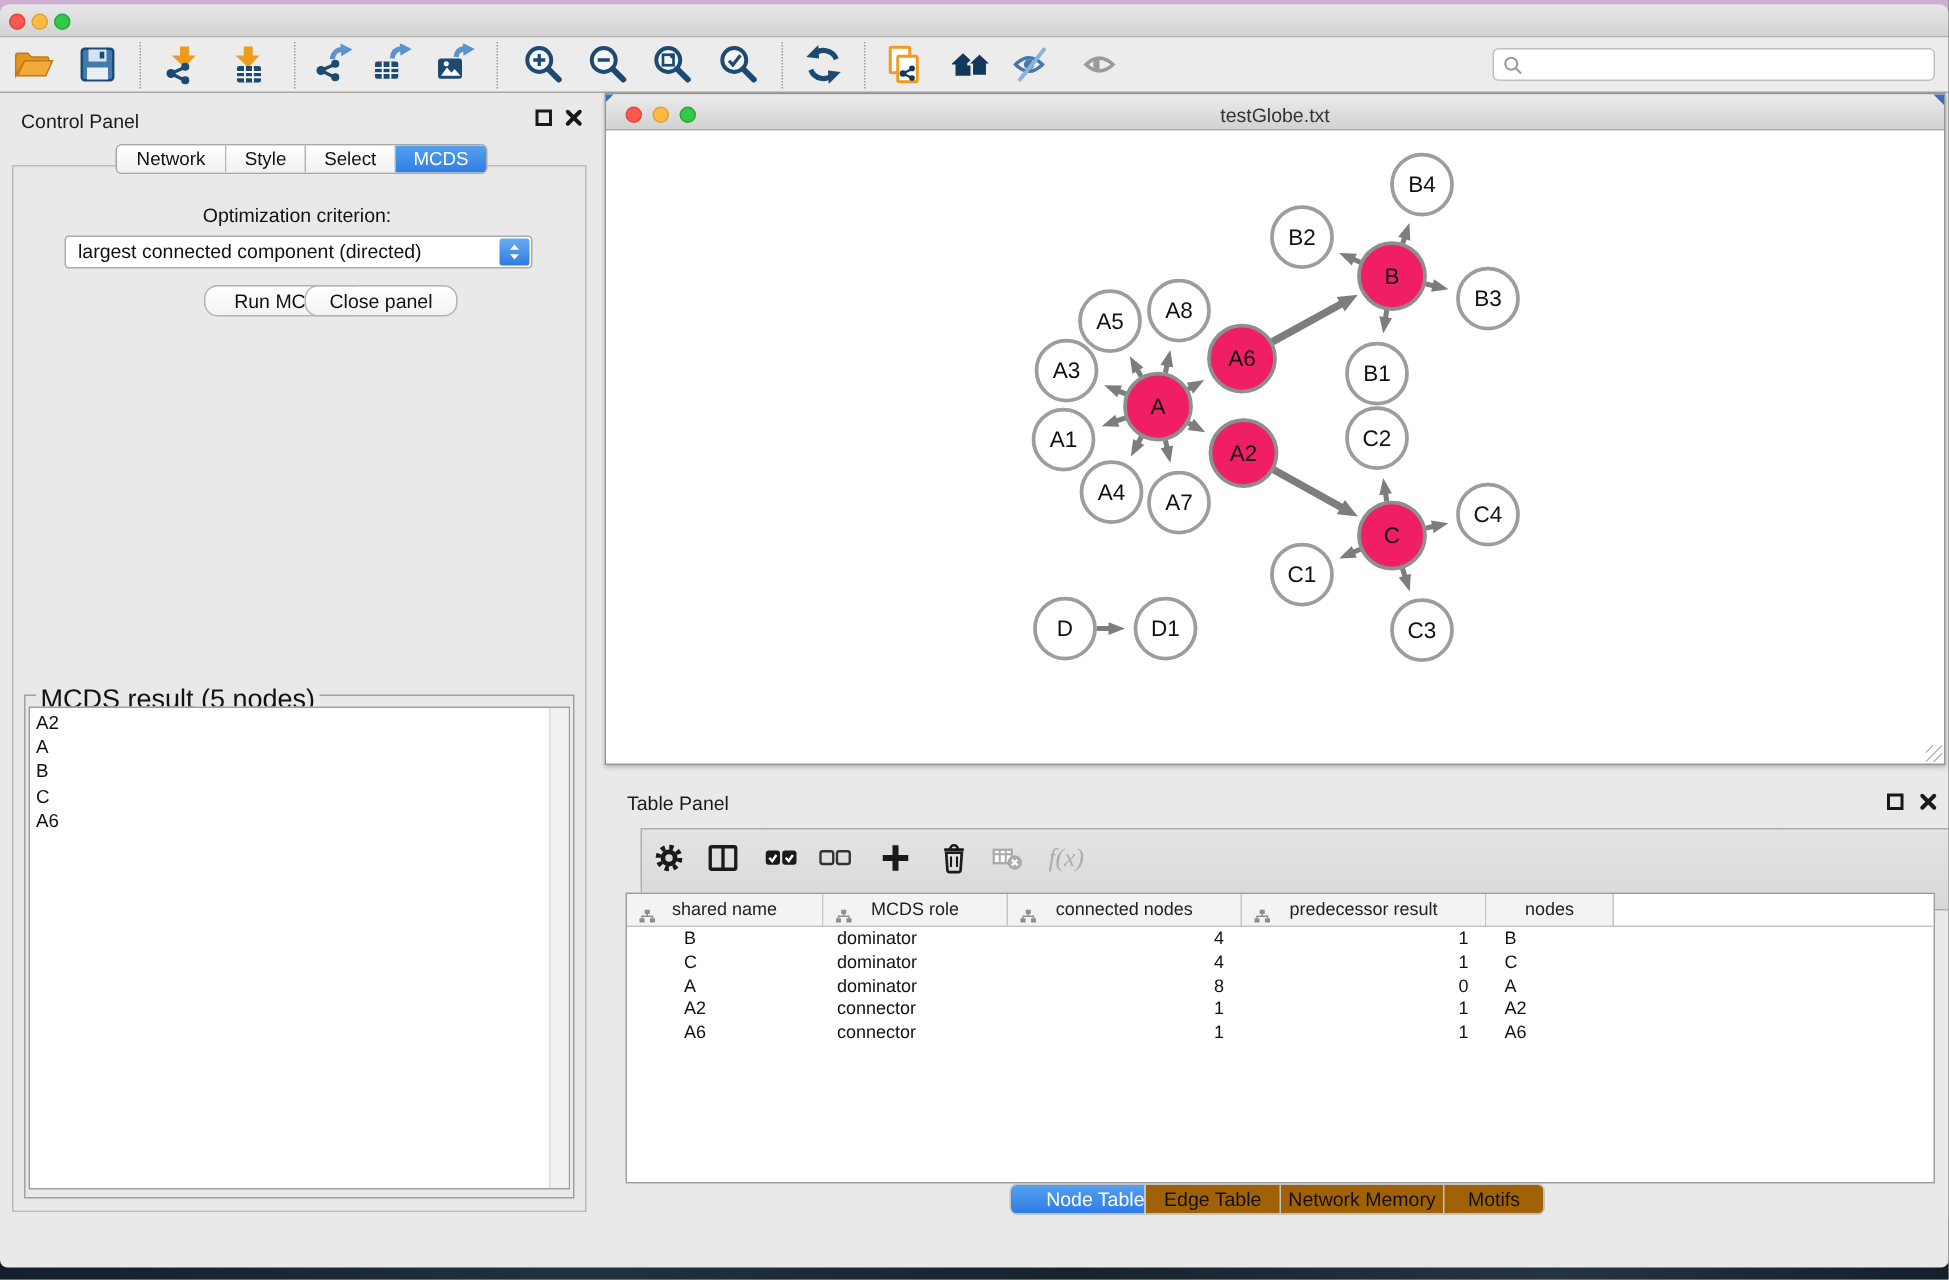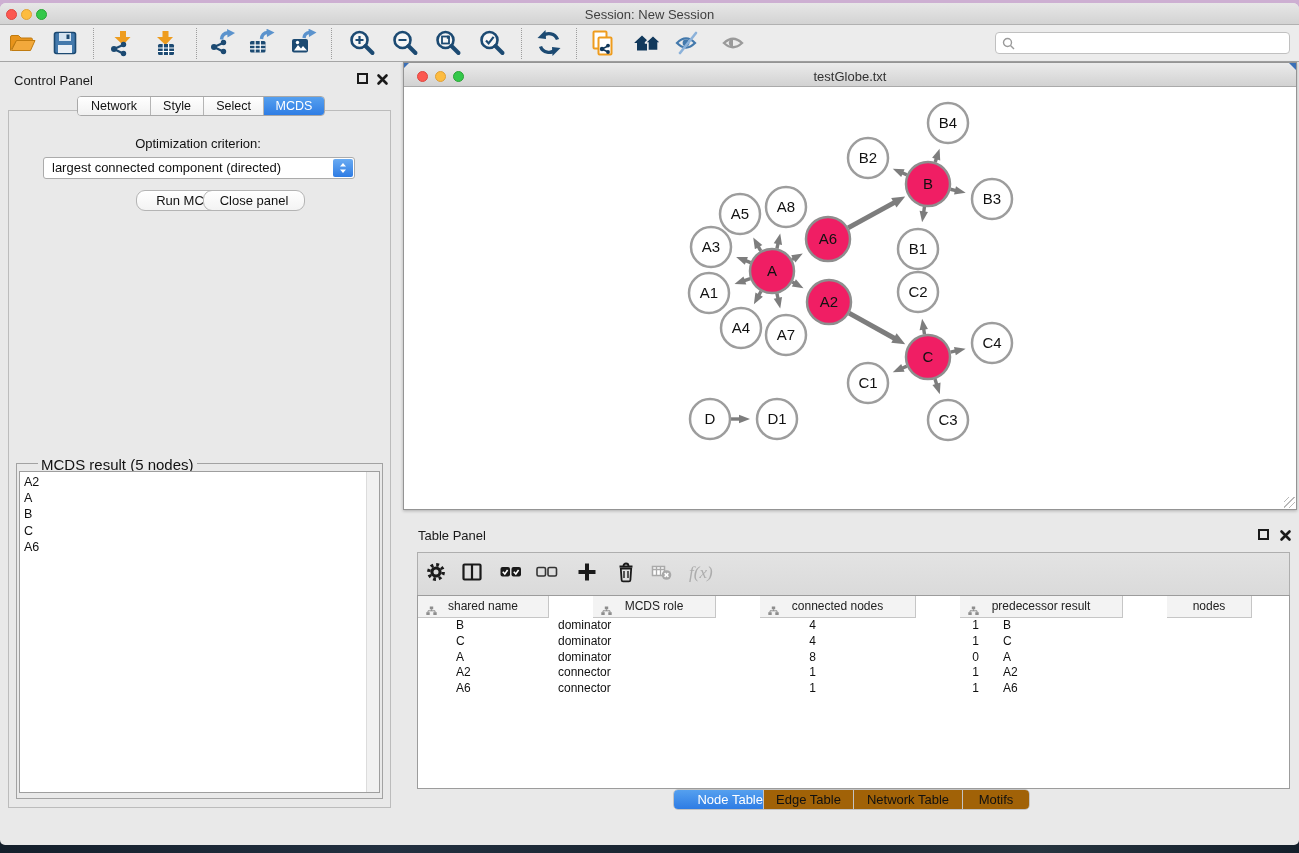--- a/index.html
+++ b/index.html
@@ -49,21 +49,21 @@
   #opt-label { position:absolute; left:0; width:100%; top:69px; text-align:center; font-size:13px; color:#111; }
   #criterion { position:absolute; left:43px; top:90px; width:312px; height:22px; background:#fff;
     border:1px solid #ababab; border-radius:3px; font-size:13px; color:#111; line-height:20px; padding-left:8px; }
   #criterion .stepper { position:absolute; right:1px; top:1px; width:20px; height:18px; border-radius:2px;
     background:linear-gradient(#6aabf2,#2e7ce4); }
   .btn { position:absolute; height:21px; background:linear-gradient(#ffffff,#f3f3f3); border:1px solid #b4b4b4;
     border-radius:9px; font-size:13px; color:#111; text-align:center; line-height:19px; }
   #run-btn { left:92px; top:123px; width:106px;margin-left:44px; }
   #close-panel-btn { left:203px; top:123px; width:102px; }
   #mcds-box { position:absolute; left:16px; top:396px; width:367px; height:336px; border:1px solid #a2a2a2; }
-  #mcds-legend { position:absolute; left:7px; top:-8px; background:#e9e9e9; padding:0 3px; font-size:15px; color:#111;margin-left:14px; }
+  #mcds-legend { position:absolute; left:7px; top:-8px; background:#e9e9e9; padding:0 3px; font-size:18px; color:#111; }
   #mcds-list { position:absolute; left:2px; top:7px; right:2px; bottom:5px; background:#fff; border:1px solid #9e9e9e; }
   #mcds-scroll { position:absolute; right:0; top:0; bottom:0; width:13px; background:#f1f1f1; border-left:1px solid #dcdcdc; }
   .mcds-item { font-size:12.5px; line-height:16.2px; padding-left:4px; color:#111; }
   #mcds-items { padding-top:2px; }
 
   
   #net-window { position:absolute; left:403px; top:0px; width:894px; height:448px; border:1px solid #949494;
     background:#fff; box-shadow:0 1px 3px rgba(0,0,0,0.25); }
   #nw-titlebar { position:absolute; left:0; top:0; width:100%; height:24px;
     background:linear-gradient(#ebebeb,#d2d2d2); border-bottom:1px solid #aaa; }
@@ -76,26 +76,26 @@
   #nw-corner-r { right:0; border-width:0 7px 7px 0; border-color:transparent #3a6fb7 transparent transparent; }
   #graph { position:absolute; left:0; top:26px; }
   #nw-grip { position:absolute; right:1px; bottom:1px; width:11px; height:11px;
     background:repeating-linear-gradient(135deg,transparent 0 3px,#b9b9b9 3px 4px); }
 
   
   #table-panel { position:absolute; left:403px; top:458px; width:896px; height:293px; }
   #tp-title { left:15px; top:8px; }
   #tp-float { left:855px; top:9px; }
   #tp-close { left:876px; top:8px; }
-  #tp-toolbar { position:absolute; left:14px; top:32px; width:873px; height:55px;
+  #tp-toolbar { position:absolute; left:24px; top:32px; width:873px; height:55px;
     background:linear-gradient(#e3e3e3,#d8d8d8); border:1px solid #aeaeae; }
   .tt-icon { position:absolute; top:8px; width:22px; height:22px; }
   #tp-table { position:absolute; left:14px; top:75px; width:873px; height:194px; background:#fff; border:1px solid #9c9c9c; overflow:hidden; }
   .tbl-grid { display:grid; grid-template-columns:131px 123px 156px 163px 85px 1fr; }
-  #tbl-header { height:22px;gap:44px; }
+  #tbl-header { height:22px; }
   #tbl-header .hcell { position:relative; background:#f3f3f3; border-right:1px solid #c6c6c6; border-bottom:1px solid #c6c6c6;
     font-size:12px; color:#222; text-align:center; line-height:21px; }
   #tbl-header .hcell.empty { background:#fff; border-right:none; border-bottom:1px solid #c6c6c6; }
   #tbl-header .tree-ic { position:absolute; left:8px; top:6px; }
   .tbl-row { height:15.8px; font-size:12px; color:#111; }
   .tbl-row > div { line-height:15.8px; white-space:nowrap; }
   .c1 { padding-left:38px; } .c2 { padding-left:9px; }
   .c3 { text-align:right; padding-right:12px; } .c4 { text-align:right; padding-right:12px; }
   .c5 { padding-left:12px; }
   #tp-tabs { position:absolute; left:270px; top:269px; height:21px; display:flex;
@@ -116,21 +116,20 @@
 <body>
 
 <div id="strip-top"></div>
 <div id="strip-bottom"></div>
 
 <div id="app">
   <div id="titlebar">
     <span class="tl t-red"></span>
     <span class="tl t-yellow"></span>
     <span class="tl t-green"></span>
-    <div id="app-title">Session: New Session</div>
   </div>
 
   <div id="toolbar">
       <span class="tb-icon" style="left: 8px;"><svg width="28" height="28">
           <path d="M2.5 21.5 V8 q0-1.5 1.5-1.5 h6.5 l2.5 2.5 h10 q1.5 0 1.5 1.5 v1 H8.5 Z" fill="#e8941c" stroke="#c07b10"></path>
           <path d="M3.5 21.5 L8.5 11.5 h18.5 l-4.5 10 Z" fill="#f2a93c" stroke="#c07b10"></path>
         </svg></span>
       <span class="tb-icon" style="left: 51px;"><svg width="28" height="28">
           <rect x="3.5" y="3.5" width="21" height="21" rx="2" fill="#4379ac" stroke="#1c4a72" stroke-width="1.6"></rect>
           <path d="M8 4 h12 v8 H8 Z" fill="#d5e4f1"></path>
@@ -497,20 +496,20 @@
               <div class="c3">1</div>
               <div class="c4">1</div>
               <div class="c5">A6</div>
               <div></div>
             </div>
           </div>
       </div>
       <div id="tp-tabs">
           <div class="tp-tab active" style="width: 90px;">Node Table</div>
           <div class="tp-tab" style="width: 90px;">Edge Table</div>
-          <div class="tp-tab" style="width: 109px;">Network Table</div>
+          <div class="tp-tab" style="width: 109px;">Network Memory</div>
           <div class="tp-tab" style="width: 66px;">Motifs</div>
         </div>
     </div>
 
   </div>
 
 </div>
 
 </body></html>

